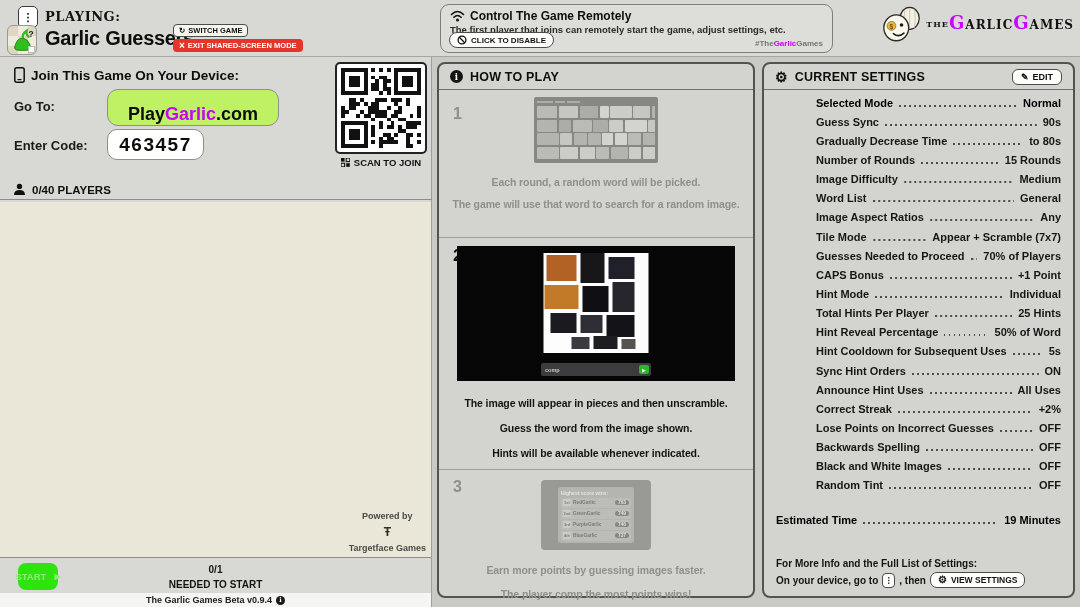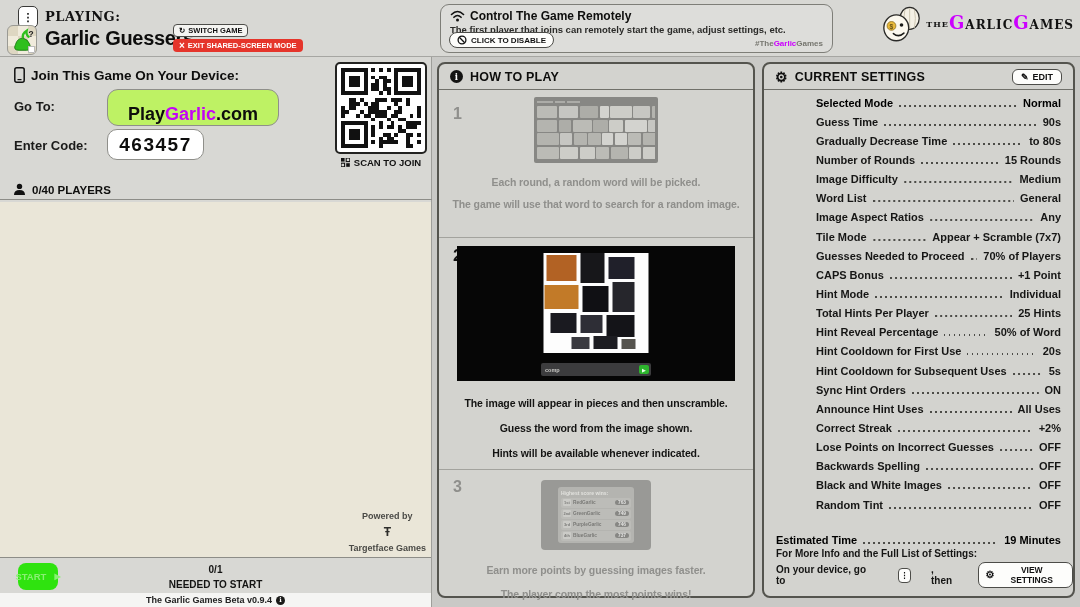--- a/index.html
+++ b/index.html
@@ -98,21 +98,21 @@
   
   .settings { left:762px; width:313px; }
   .edit-btn { margin-left:auto; display:flex; align-items:center; gap:4px; background:#fdfdfb; border:1.5px solid #4c4c48; border-radius:6px; font-size:9px; font-weight:800; color:#111; padding:2px 8px; cursor:pointer; }
   .set-rows { margin-top:3px; }
   .set-row { display:flex; align-items:center; height:19.15px; padding:0 12px; font-size:11px; font-weight:700; color:#161615;margin-left:40px; }
   .set-row.heavy, .est-row { font-weight:800; color:#000; }
   .leader { flex:1; height:2px; margin:0 6px; position:relative; top:3px;
     background-image:repeating-linear-gradient(90deg,#4c4c48 0 1.8px, transparent 1.8px 5px); background-position:center; }
   .est-row { display:flex; align-items:center; height:19px; padding:0 12px; font-size:11px; margin-top:16px; }
   .set-footer { position:absolute; left:12px; bottom:8px; font-size:10px; font-weight:700; color:#141413; }
-  .set-footer-line2 { display:flex; align-items:center; gap:20px; margin-top:3px; }
+  .set-footer-line2 { display:flex; align-items:center; gap:4px; margin-top:3px; }
   .mini-chip { display:inline-flex; align-items:center; justify-content:center; width:13px; height:15px; background:#fdfdfb; border:1.5px solid #4c4c48; border-radius:4px; font-size:8px; font-weight:800; }
   .view-btn { display:flex; align-items:center; gap:4px; background:#fdfdfb; border:1.5px solid #4c4c48; border-radius:7px; font-size:8.5px; font-weight:800; color:#111; padding:2px 7px; cursor:pointer; }
   .view-btn .gear { font-size:10px; }
 </style>
 </head>
 <body>
 
 <div class="screen">
 
   <header class="topbar">
@@ -491,21 +491,21 @@
         <span>EDIT</span>
       </button>
     </div>
     <div class="set-rows">
         <div class="set-row heavy">
     <span class="set-label">Selected Mode</span>
     <span class="leader"></span>
     <span class="set-value">Normal</span>
   </div>
         <div class="set-row">
-    <span class="set-label">Guess Time</span>
+    <span class="set-label">Guess Sync</span>
     <span class="leader"></span>
     <span class="set-value">90s</span>
   </div>
         <div class="set-row">
     <span class="set-label">Gradually Decrease Time</span>
     <span class="leader"></span>
     <span class="set-value">to 80s</span>
   </div>
         <div class="set-row">
     <span class="set-label">Number of Rounds</span>
@@ -549,25 +549,20 @@
   </div>
         <div class="set-row">
     <span class="set-label">Total Hints Per Player</span>
     <span class="leader"></span>
     <span class="set-value">25 Hints</span>
   </div>
         <div class="set-row">
     <span class="set-label">Hint Reveal Percentage</span>
     <span class="leader"></span>
     <span class="set-value">50% of Word</span>
-  </div>
-        <div class="set-row">
-    <span class="set-label">Hint Cooldown for First Use</span>
-    <span class="leader"></span>
-    <span class="set-value">20s</span>
   </div>
         <div class="set-row">
     <span class="set-label">Hint Cooldown for Subsequent Uses</span>
     <span class="leader"></span>
     <span class="set-value">5s</span>
   </div>
         <div class="set-row">
     <span class="set-label">Sync Hint Orders</span>
     <span class="leader"></span>
     <span class="set-value">ON</span>

